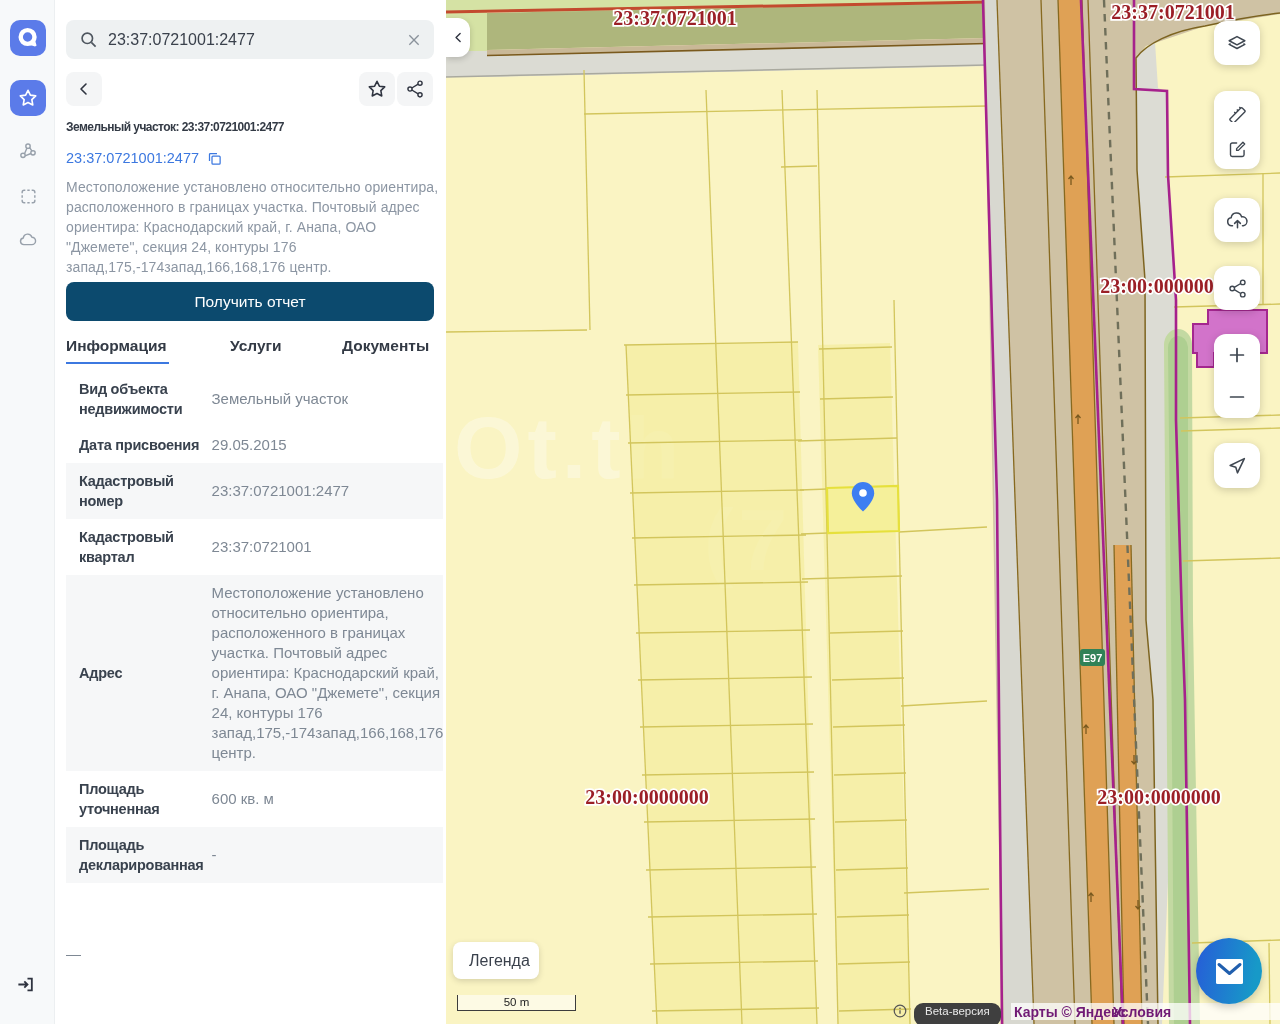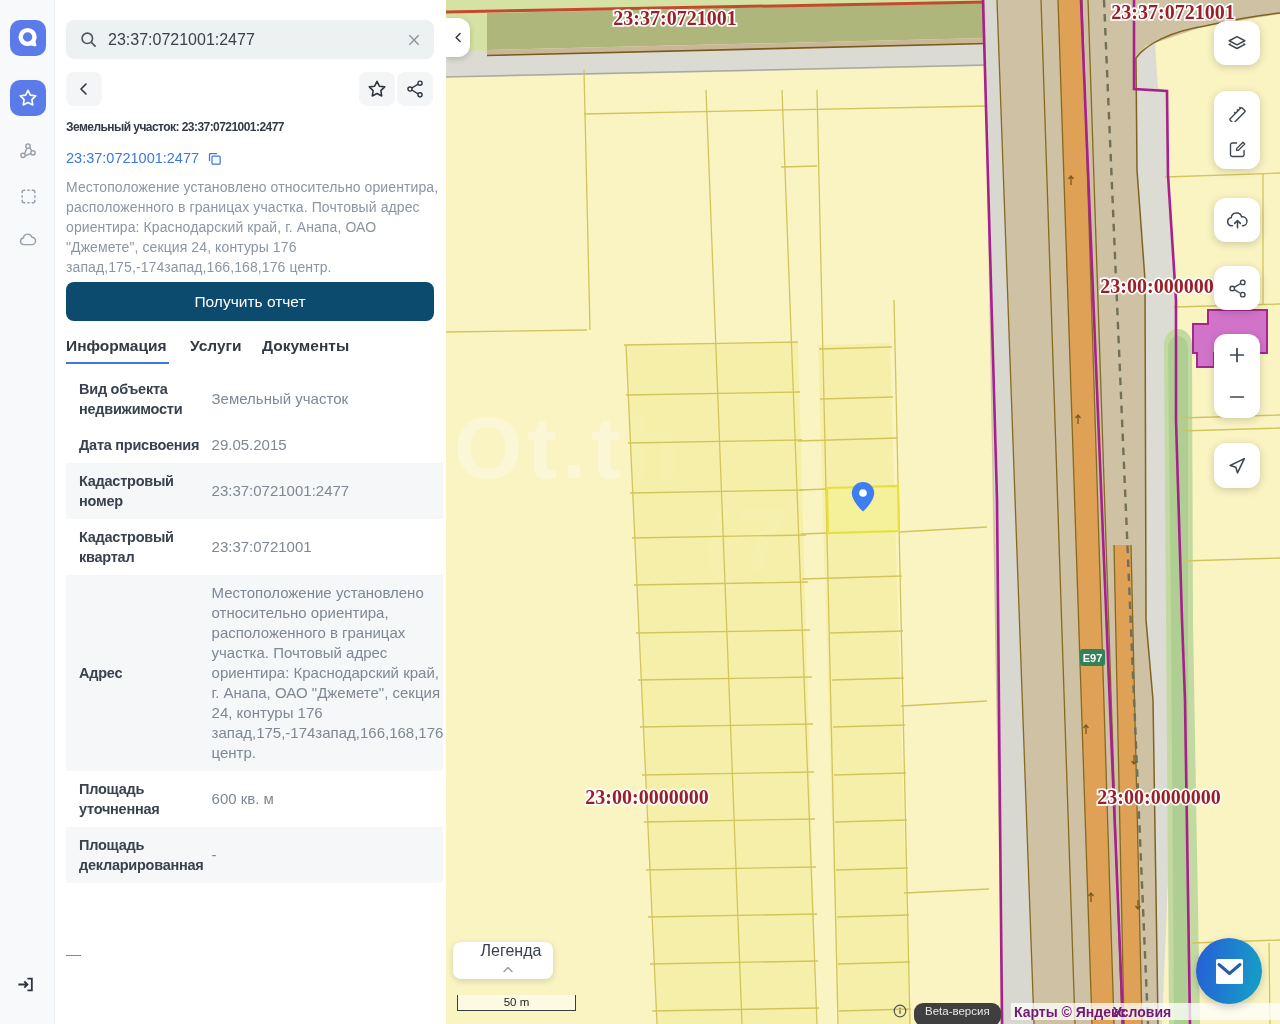--- a/index.html
+++ b/index.html
@@ -14,21 +14,21 @@
   .panel { width:391px; flex:0 0 391px; height:751px; background:#fff; position:relative; }
   .search { position:absolute; left:11px; top:20px; width:368px; height:39px; background:#eef1f2; border-radius:8px; display:flex; align-items:center; }
   .search .q { margin-left:13px; }
   .search .txt { margin-left:10px; font-size:16px; color:#3a414c; flex:1; }
   .search .x { margin-right:12px; }
   .sqbtn { position:absolute; width:36px; height:34px; background:#f4f5f6; border-radius:8px; display:flex; align-items:center; justify-content:center; top:72px; }
   .title { position:absolute; left:11px; top:120px; font-size:12px; font-weight:700; color:#333a45; letter-spacing:-0.55px; }
   .cadlink { position:absolute; left:11px; top:150px; font-size:14.5px; color:#3c78e0; display:flex; align-items:center; }
   .desc { position:absolute; left:11px; top:177px; width:376px; font-size:14px; line-height:20px; color:#8c96a3; letter-spacing:0.1px; }
   .greenbtn { position:absolute; left:11px; top:282px; width:368px; height:39px; background:#0c4a6e; border-radius:8px; color:#fff; font-size:15.5px; font-weight:500; display:flex; align-items:center; justify-content:center; }
-  .tabs { position:absolute; left:11px; top:337px; width:368px; display:flex; font-size:15.5px; font-weight:700; color:#333a45; }
+  .tabs { position:absolute; left:11px; top:337px; width:368px; display:flex; font-size:15.5px; font-weight:700; color:#333a45;gap:40px; }
   .tabs .t1 { width:124px; }
   .tabs .t2 { width:72px; }
   .tabs .underline { position:absolute; left:0; top:25px; width:103px; height:2px; background:#3c78e0; }
   table.info { position:absolute; left:11px; top:371px; width:368px; border-collapse:collapse; font-size:15px; }
   table.info td { vertical-align:middle; padding:8px 0 8px 0; line-height:20px; }
   table.info td.l { width:144px; padding-left:13px; padding-right:8px; color:#39424e; font-weight:700; font-size:14.5px; letter-spacing:-0.25px; }
   table.info td.v { color:#7e8894; }
   table.info tr.g { background:#f6f7f8; }
   .enddash { position:absolute; left:11px; top:945px; color:#7e8894; font-size:15px; }
   .map { position:relative; flex:1 1 auto; height:1024px; overflow:hidden; }
@@ -279,21 +279,21 @@
     <text x="201" y="804">23:00:0000000</text>
     <text x="713" y="804">23:00:0000000</text>
     <text x="716" y="293">23:00:0000000</text>
   </g>
 </svg>
 
 <style>
   .collapsetab { position:absolute; left:0; top:18px; width:24px; height:39px; background:#fff; border-radius:0 12px 12px 0; box-shadow:0 2px 6px rgba(0,0,0,.18); display:flex; align-items:center; justify-content:center; }
   .mctl { position:absolute; right:20px; width:46px; background:#fff; border-radius:12px; box-shadow:0 2px 8px rgba(0,0,0,.18); display:flex; flex-direction:column; align-items:center; justify-content:center; color:#3f4751; }
   .mctl .ic { width:46px; height:38px; display:flex; align-items:center; justify-content:center; }
-  .legend { position:absolute; left:7px; top:942px; width:100px; height:37px; background:#fff; border-radius:8px; box-shadow:0 2px 6px rgba(0,0,0,.15); display:flex; align-items:center; font-size:16px; color:#3a414c;flex-direction:column; }
+  .legend { position:absolute; left:7px; top:942px; width:86px; height:37px; background:#fff; border-radius:8px; box-shadow:0 2px 6px rgba(0,0,0,.15); display:flex; align-items:center; font-size:16px; color:#3a414c; }
   .legend span { margin-left:16px; }
   .legend svg { margin-left:9px; }
   .scalebar { position:absolute; left:11px; top:995px; width:119px; height:16px; background:rgba(255,255,255,0.55); border-left:1.5px solid #3c3c3c; border-right:1.5px solid #3c3c3c; border-bottom:1.5px solid #3c3c3c; font-size:11.5px; color:#222; text-align:center; line-height:14px; }
   .attrstrip { position:absolute; left:565px; top:1003px; width:269px; height:17px; background:rgba(255,255,255,0.75); }
   .attr { position:absolute; top:1004px; font-size:14px; color:#701a75;font-weight:bold; }
   .betapill { position:absolute; left:468px; top:1003px; height:23px; border-radius:9px; background:#3f3f3f; color:#e8e8e8; font-size:11.5px; line-height:17px; padding:0 11px; }
   .infoi { position:absolute; left:447px; top:1004px; width:14px; height:14px; }
   .chat { position:absolute; right:18px; top:938px; width:66px; height:66px; border-radius:50%; background:linear-gradient(100deg, #2563d6 10%, #1799c8 85%); display:flex; align-items:center; justify-content:center; box-shadow:0 3px 8px rgba(0,0,0,.2); }
 </style>
 <div class="collapsetab">

